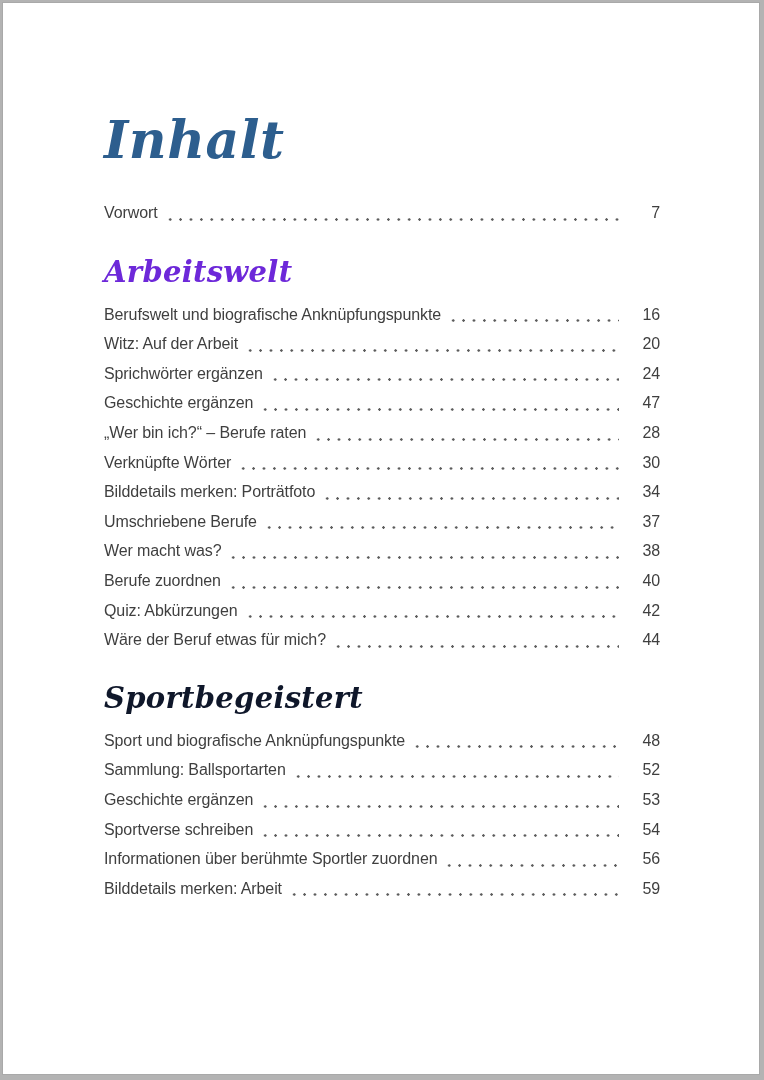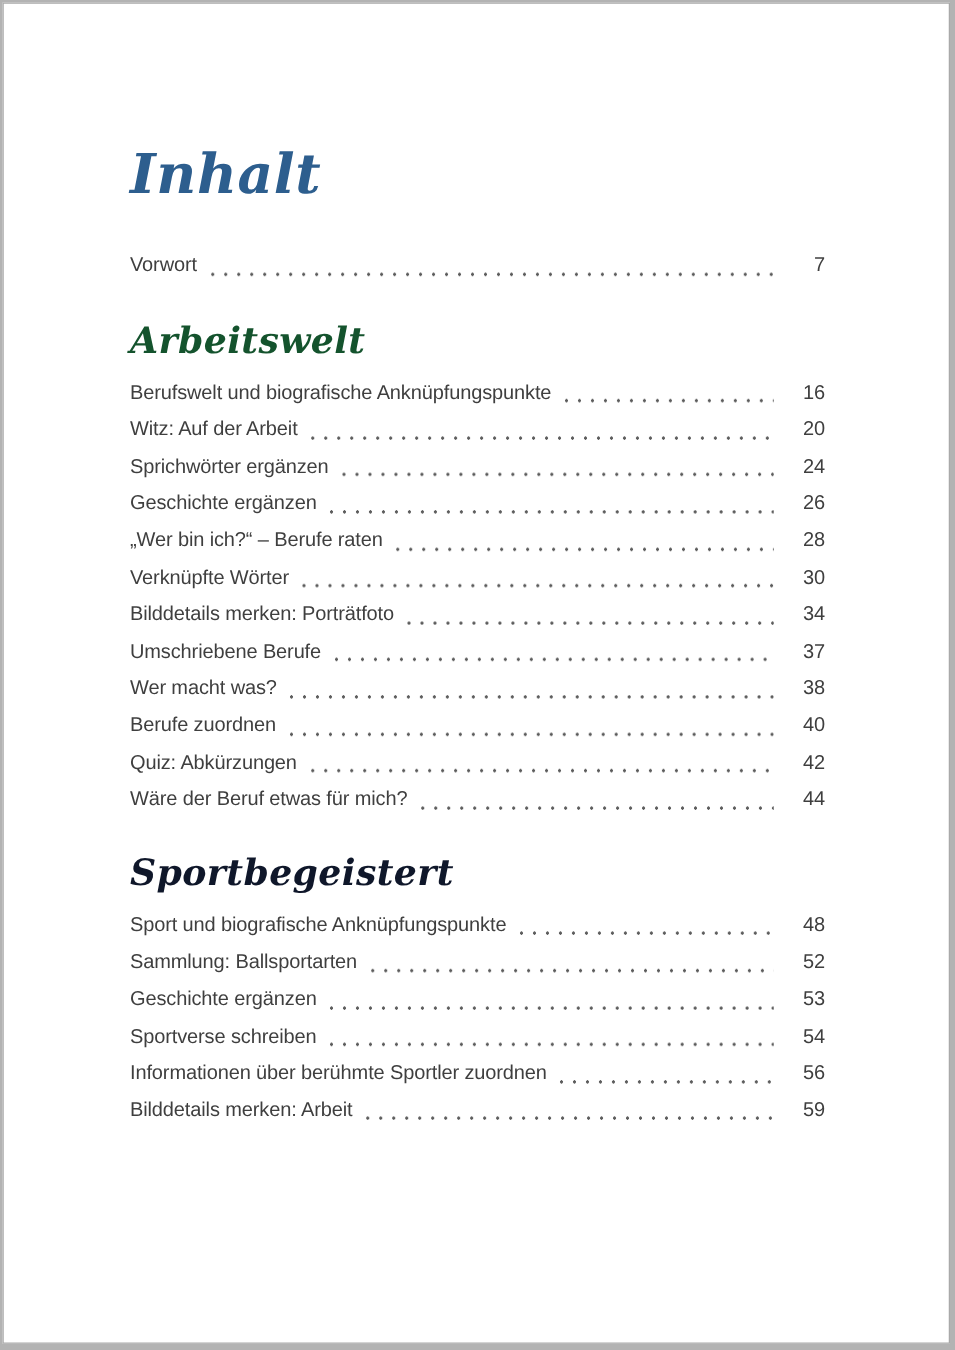--- a/index.html
+++ b/index.html
@@ -19,21 +19,21 @@
     background: #ffffff;
     border: 1px solid #a9a9a9;
     box-sizing: border-box;
     padding: 0 99px 0 101px;
     overflow: hidden;
   }
   .title {
     font-family: "DejaVu Serif", serif;
     font-style: italic;
     font-weight: 600;
-    font-size: 44px;
+    font-size: 52px;
     line-height: 50px;
     letter-spacing: 0.5px;
     margin: 112px 0 0 0;
   }
   .front-matter {
     margin-top: 33px;
   }
   .section-heading {
     font-family: "DejaVu Serif", serif;
     font-style: italic;
@@ -88,41 +88,41 @@
   <h1 class="title" style="color: rgb(45, 94, 142);">Inhalt</h1>
   <div class="toc">
     <div class="front-matter">
         <div class="toc-row">
           <span class="toc-label">Vorwort</span>
           <span class="dots"></span>
           <span class="page-num">7</span>
         </div>
       </div>
     <div>
-        <h2 class="section-heading" style="color: #14532d; margin-top: 26px;">Arbeitswelt</h2>
+        <h2 class="section-heading" style="color: #6d28d9; margin-top: 26px;">Arbeitswelt</h2>
         <div>
           <div class="toc-row">
             <span class="toc-label">Berufswelt und biografische Anknüpfungspunkte</span>
             <span class="dots"></span>
             <span class="page-num">16</span>
           </div>
           <div class="toc-row">
             <span class="toc-label">Witz: Auf der Arbeit</span>
             <span class="dots"></span>
             <span class="page-num">20</span>
           </div>
           <div class="toc-row">
             <span class="toc-label">Sprichwörter ergänzen</span>
             <span class="dots"></span>
             <span class="page-num">24</span>
           </div>
           <div class="toc-row">
             <span class="toc-label">Geschichte ergänzen</span>
             <span class="dots"></span>
-            <span class="page-num">26</span>
+            <span class="page-num">47</span>
           </div>
           <div class="toc-row">
             <span class="toc-label">„Wer bin ich?“ – Berufe raten</span>
             <span class="dots"></span>
             <span class="page-num">28</span>
           </div>
           <div class="toc-row">
             <span class="toc-label">Verknüpfte Wörter</span>
             <span class="dots"></span>
             <span class="page-num">30</span>

